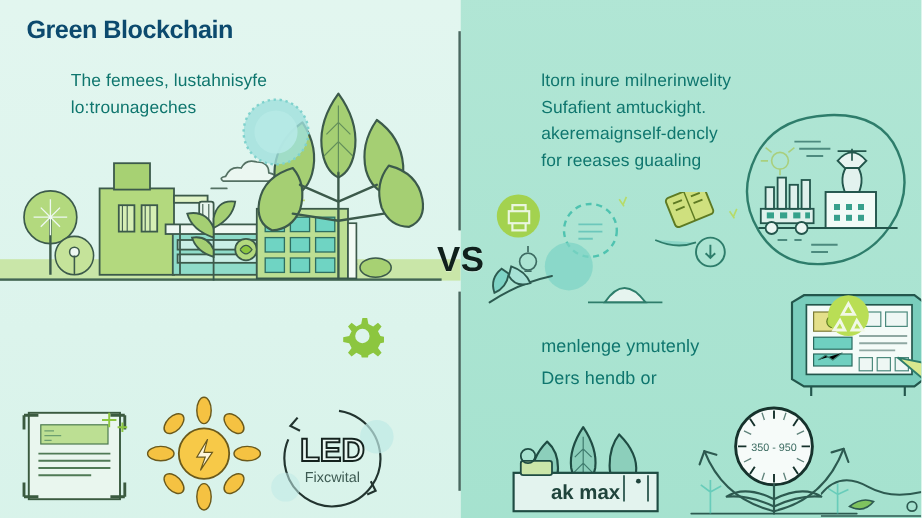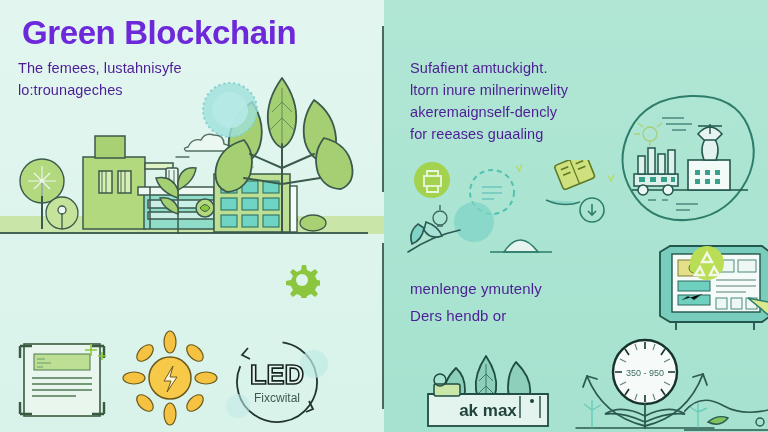--- a/index.html
+++ b/index.html
@@ -61,35 +61,36 @@
     letter-spacing: .5px;
     color: #10201c;
     z-index: 9;
     text-shadow: 0 1px 0 rgba(255,255,255,.35);
   }
 
   
   .panel-title {
     position: absolute;
     top: 14px;
-    font-size: 33px;
+    font-size: 21px;
     font-weight: 700;
-    color: #6d28d9;
+    color: #0c4a6e;
     letter-spacing: -.4px;
     white-space: nowrap;
   }
   #title-left  { left: 22px; }
   #title-right { left: 406px; }
 
   .blurb {
     position: absolute;
     font-size: 14.5px;
     line-height: 22px;
-    color: #4c1d95;
+    color: #0f766e;
     letter-spacing: .1px;
+    margin-left: 41px;
   }
   #blurb-left  { left: 18px;  top: 57px;  width: 300px; }
   #blurb-right { left: 410px; top: 57px;  width: 290px; }
   #caption-left  { left: 18px;  top: 268px; width: 330px; font-size: 15px; line-height: 27px; }
   #caption-right { left: 410px; top: 275px; width: 300px; font-size: 15px; line-height: 27px; }
   .blurb span { display: block; }
 
   
   #rule-left {
     position: absolute;
@@ -477,28 +478,29 @@
 
     <svg class="art" style="left:300px; top:392px;" width="84" height="40" viewBox="0 0 84 40">
       <path d="M0 20 q16 -20 40 -6 q18 10 44 4" fill="none" stroke="#2d5a50" stroke-width="1.6"></path>
       <path d="M24 30 q10 -8 20 -4 q-8 10 -20 4z" fill="#7fc35f" stroke="#2d5a50" stroke-width="1.4"></path>
       <path d="M0 38 h84" stroke="#2d5a50" stroke-width="1.4"></path>
       <circle cx="76" cy="30" r="4" fill="none" stroke="#2d5a50" stroke-width="1.4"></circle>
     </svg>
 
 
     <div class="blurb" id="blurb-right" style="left:26px;">
+      <span>ltorn inure milnerinwelity</span>
       <span>Sufafient amtuckight.</span>
-      <span>ltorn inure milnerinwelity</span>
       <span>akeremaignself-dencly</span>
       <span>for reeases guaaling</span>
     </div>
 
     <div class="blurb" id="caption-right" style="left:26px;">
       <span>menlenge ymutenly</span>
       <span>Ders hendb or</span>
     </div>
   </div>
 
   <div id="divider-top"></div>
   <div id="divider-bottom"></div>
+  <div id="vs-badge">VS</div>
 
 </div>
 
 </body></html>

